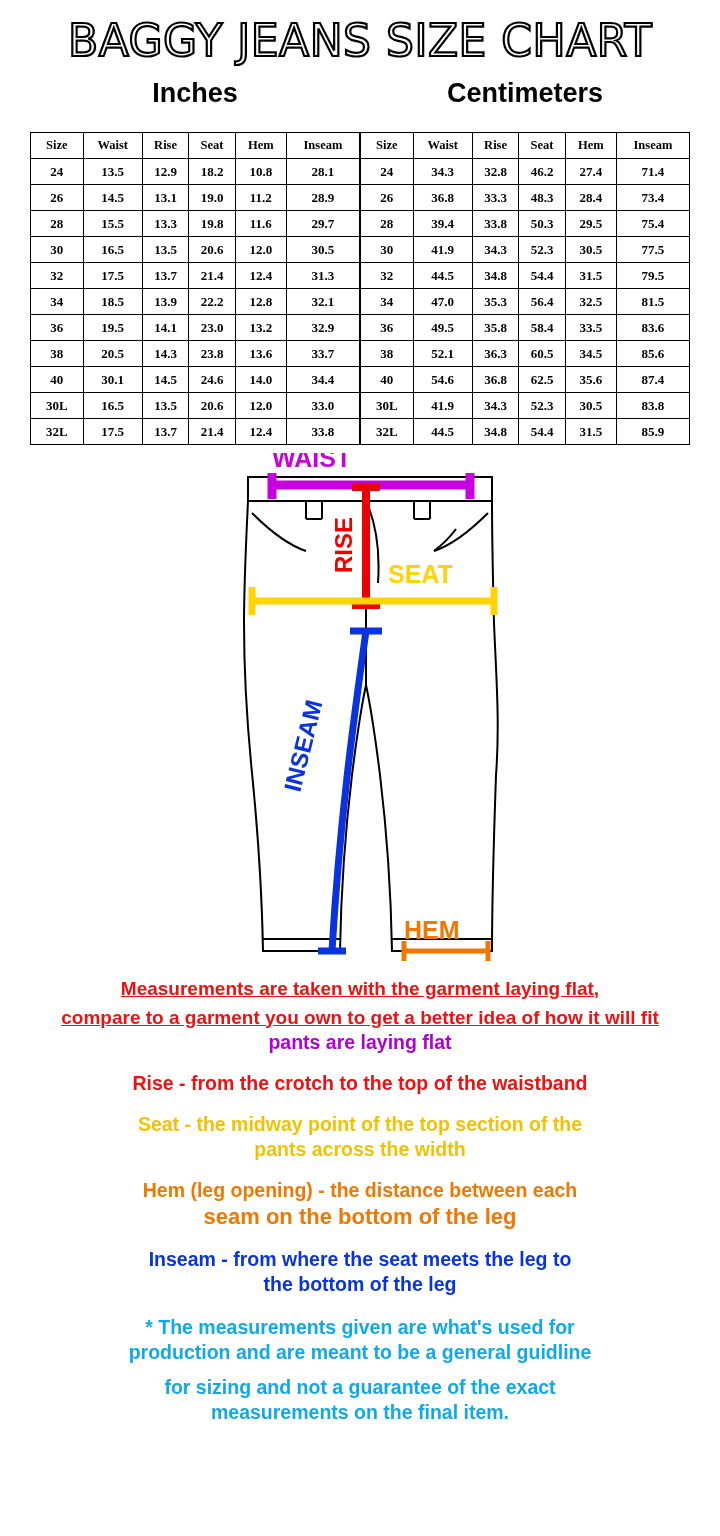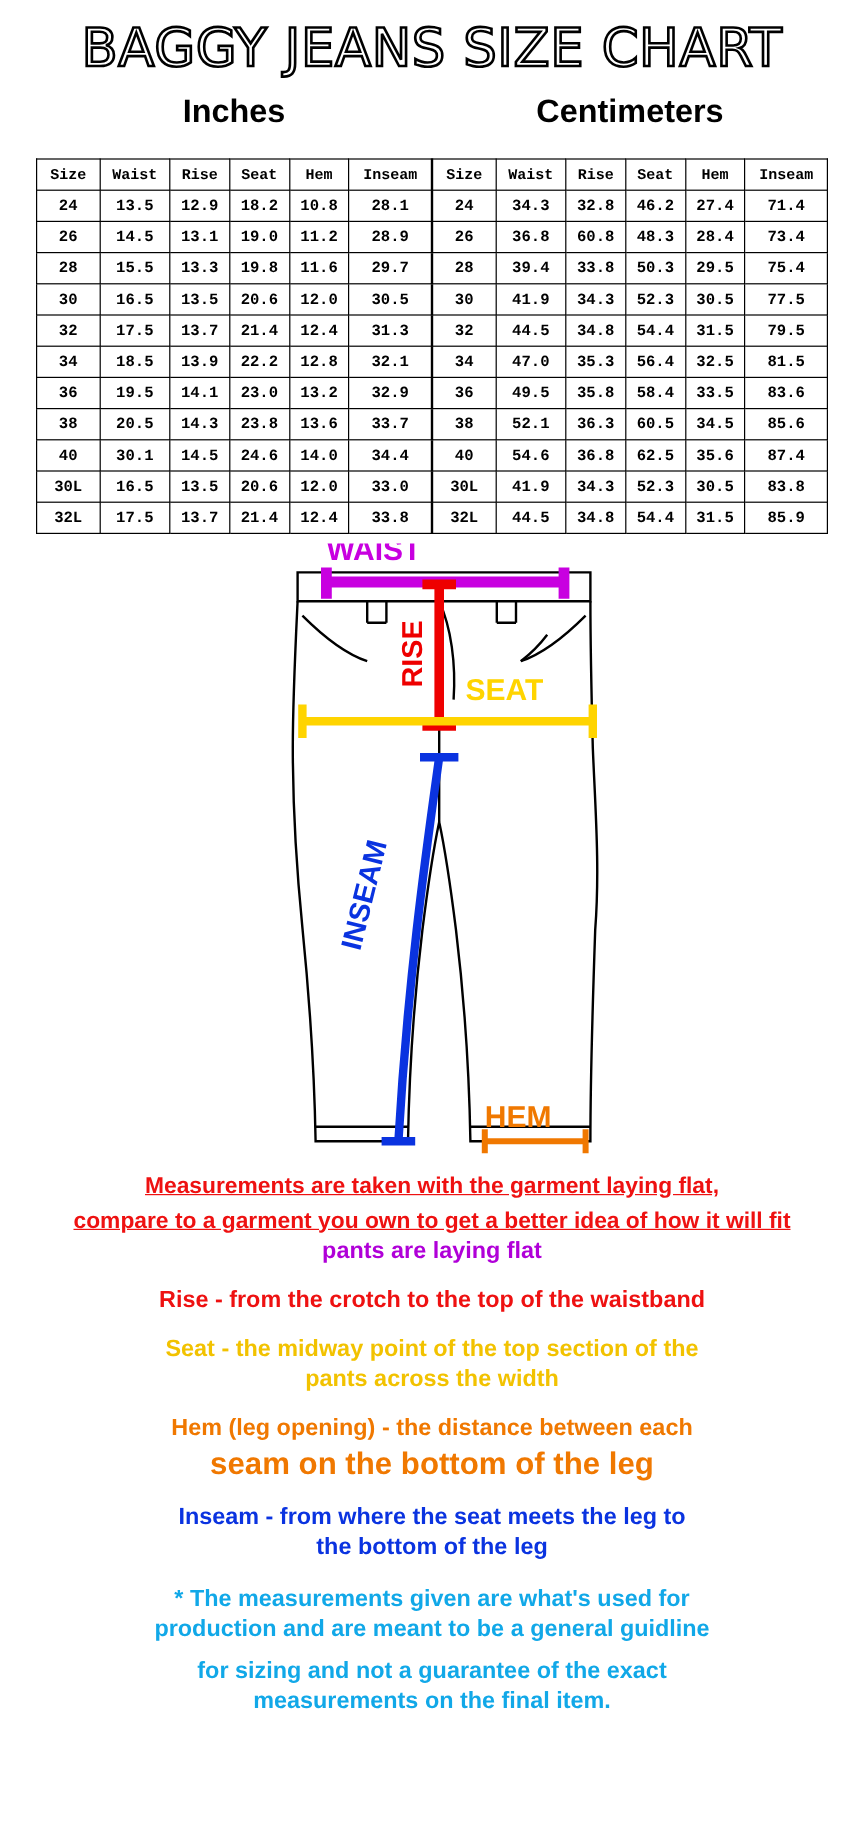--- a/index.html
+++ b/index.html
@@ -41,21 +41,21 @@
     font-family: "Liberation Sans", sans-serif;
     font-weight: bold;
     font-size: 27px;
     color: #000;
     margin-bottom: 6px;
   }
   table {
     border-collapse: collapse;
     width: 100%;
     font-size: 12.5px;
-    font-family: Liberation Mono, monospace;
+    font-family: Liberation Serif, serif;
     margin-top: 23px;
   }
   table th, table td {
     border: 1px solid #000000;
     text-align: center;
     padding: 4px 2px;
     font-weight: bold;
     color: #000;
     height: 26px;
   }
@@ -224,21 +224,21 @@
             <td>24</td>
             <td>34.3</td>
             <td>32.8</td>
             <td>46.2</td>
             <td>27.4</td>
             <td>71.4</td>
           </tr>
           <tr>
             <td>26</td>
             <td>36.8</td>
-            <td>60.8</td>
+            <td>33.3</td>
             <td>48.3</td>
             <td>28.4</td>
             <td>73.4</td>
           </tr>
           <tr>
             <td>28</td>
             <td>39.4</td>
             <td>33.8</td>
             <td>50.3</td>
             <td>29.5</td>
@@ -397,21 +397,21 @@
     <div class="note-line note-main red">compare to a garment you own to get a better idea of how it will fit</div>
 
     <div class="note-line purple" style="font-size:19.5px;">pants are laying flat</div>
 
     <div class="note-line note-item red">Rise - from the crotch to the top of the waistband</div>
 
     <div class="note-line note-item yellow">Seat - the midway point of the top section of the</div>
     <div class="note-line yellow" style="font-size:19.5px;">pants across the width</div>
 
     <div class="note-line note-item orange">Hem (leg opening) - the distance between each</div>
-    <div class="note-line orange" style="font-size:26px;">seam on the bottom of the leg</div>
+    <div class="note-line orange" style="font-size:22px;">seam on the bottom of the leg</div>
 
     <div class="note-line note-item blue">Inseam - from where the seat meets the leg to</div>
     <div class="note-line blue" style="font-size:19.5px;">the bottom of the leg</div>
 
     <div class="note-line note-star cyan">* The measurements given are what's used for</div>
     <div class="note-line cyan" style="font-size:19.5px;">production and are meant to be a general guidline</div>
     <div class="note-line cyan" style="font-size:19.5px; margin-top:10px;">for sizing and not a guarantee of the exact</div>
     <div class="note-line cyan" style="font-size:19.5px;">measurements on the final item.</div>
   </div>
 

